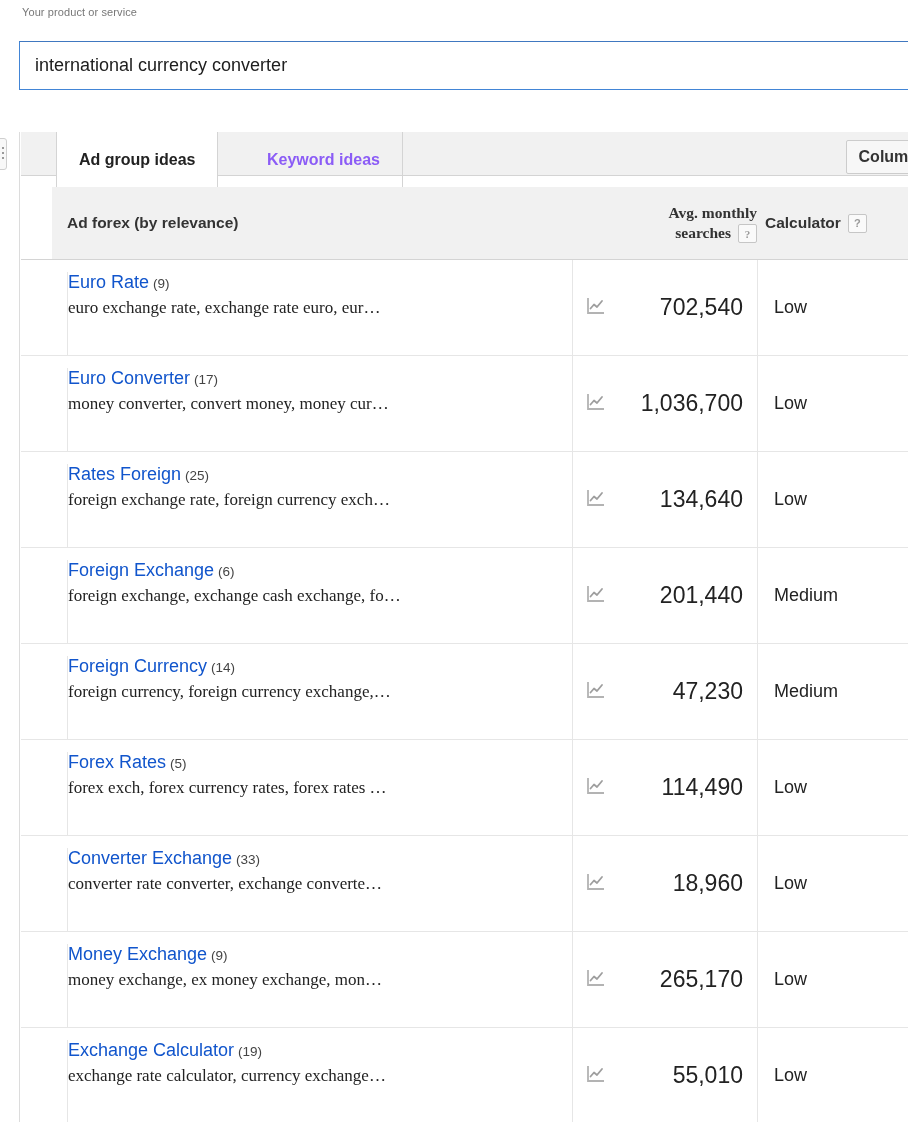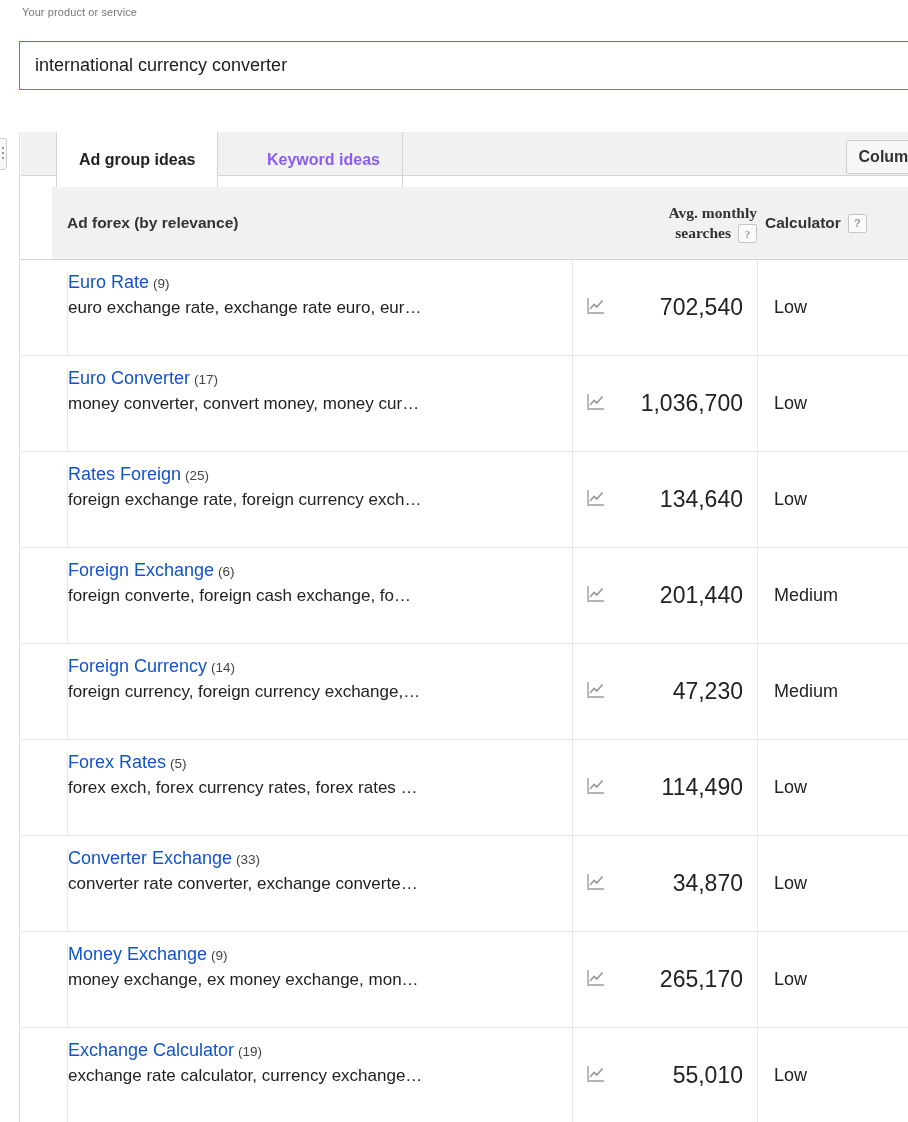--- a/index.html
+++ b/index.html
@@ -259,20 +259,21 @@
     color: #444444;
     font-size: 13.5px;
     margin-left: 4px;
   }
   .adgroup-keywords {
     font-size: 17px;
     color: #222222;
     white-space: nowrap;
     overflow: hidden;
     max-width: 492px;
+    font-family: Liberation Serif, serif;
   }
 
   .cell-searches {
     position: absolute;
     left: 551px;
     top: 0;
     width: 185px;
     height: 100%;
     border-left: 1px solid #e6e6e6;
     box-sizing: border-box;
@@ -401,21 +402,21 @@
             <span class="searches-value">134,640</span>
           </div>
           <div class="cell-competition">
             <span>Low</span>
           </div>
         </div>
         <div class="row">
           <div class="cell-check"></div>
           <div class="cell-adgroup">
             <div class="adgroup-title-line"><span class="adgroup-name">Foreign Exchange</span><span class="adgroup-count">(6)</span></div>
-            <div class="adgroup-keywords">foreign converte, foreign cash exchange, fo…</div>
+            <div class="adgroup-keywords">foreign exchange, exchange cash exchange, fo…</div>
           </div>
           <div class="cell-searches">
             <span class="trend-icon"><svg width="22" height="22" viewBox="0 0 22 22" aria-hidden="true">
                 <path d="M3 3 L3 18 L19 18" fill="none" stroke="#b3b3b3" stroke-width="1.8"></path>
                 <polyline points="5.5,13.5 9,9.5 12,12 17,6" fill="none" stroke="#9e9e9e" stroke-width="1.8" stroke-linejoin="round" stroke-linecap="round"></polyline>
               </svg></span>
             <span class="searches-value">201,440</span>
           </div>
           <div class="cell-competition">
             <span>Medium</span>
@@ -459,21 +460,21 @@
           <div class="cell-check"></div>
           <div class="cell-adgroup">
             <div class="adgroup-title-line"><span class="adgroup-name">Converter Exchange</span><span class="adgroup-count">(33)</span></div>
             <div class="adgroup-keywords">converter rate converter, exchange converte…</div>
           </div>
           <div class="cell-searches">
             <span class="trend-icon"><svg width="22" height="22" viewBox="0 0 22 22" aria-hidden="true">
                 <path d="M3 3 L3 18 L19 18" fill="none" stroke="#b3b3b3" stroke-width="1.8"></path>
                 <polyline points="5.5,13.5 9,9.5 12,12 17,6" fill="none" stroke="#9e9e9e" stroke-width="1.8" stroke-linejoin="round" stroke-linecap="round"></polyline>
               </svg></span>
-            <span class="searches-value">34,870</span>
+            <span class="searches-value">18,960</span>
           </div>
           <div class="cell-competition">
             <span>Low</span>
           </div>
         </div>
         <div class="row">
           <div class="cell-check"></div>
           <div class="cell-adgroup">
             <div class="adgroup-title-line"><span class="adgroup-name">Money Exchange</span><span class="adgroup-count">(9)</span></div>
             <div class="adgroup-keywords">money exchange, ex money exchange, mon…</div>

